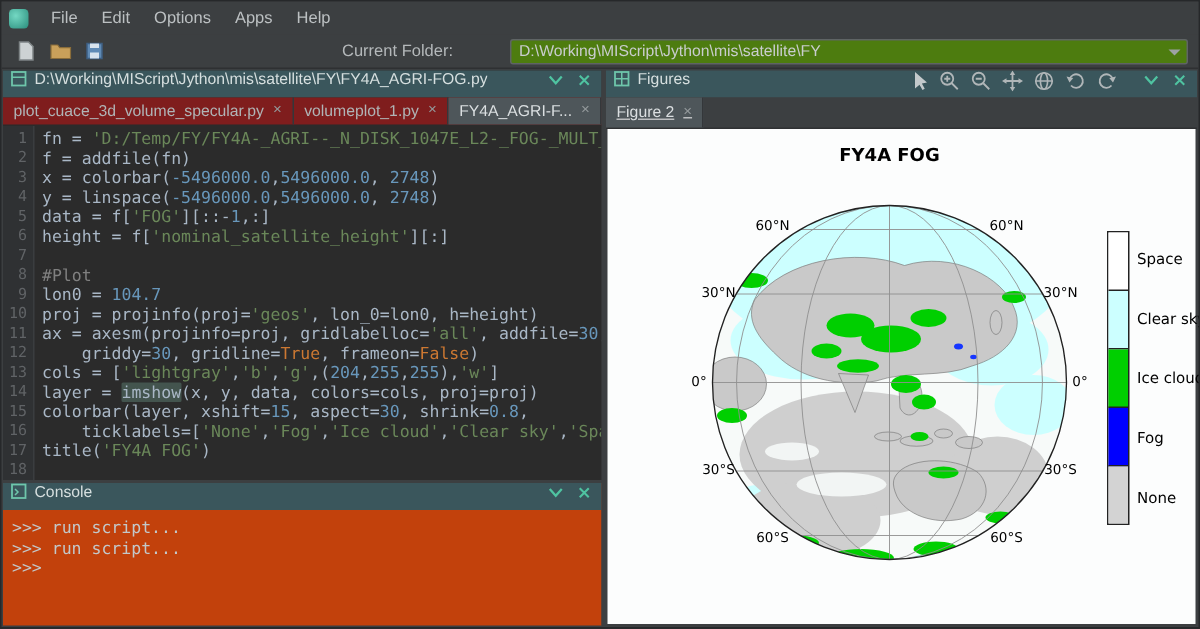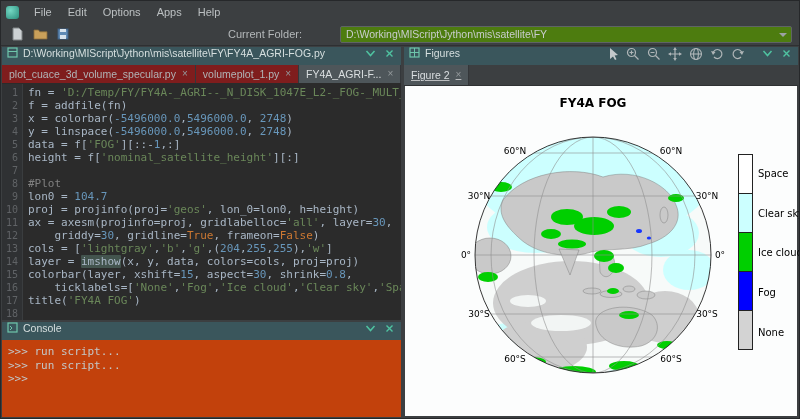--- a/index.html
+++ b/index.html
@@ -181,21 +181,21 @@
               <div class="code-line"><span class="tok-p">fn = </span><span class="tok-s">'D:/Temp/FY/FY4A-_AGRI--_N_DISK_1047E_L2-_FOG-_MULT_NOM_20211115160000_20</span></div>
               <div class="code-line"><span class="tok-p">f = addfile(fn)</span></div>
               <div class="code-line"><span class="tok-p">x = colorbar(</span><span class="tok-n">-5496000.0</span><span class="tok-p">,</span><span class="tok-n">5496000.0</span><span class="tok-p">, </span><span class="tok-n">2748</span><span class="tok-p">)</span></div>
               <div class="code-line"><span class="tok-p">y = linspace(</span><span class="tok-n">-5496000.0</span><span class="tok-p">,</span><span class="tok-n">5496000.0</span><span class="tok-p">, </span><span class="tok-n">2748</span><span class="tok-p">)</span></div>
               <div class="code-line"><span class="tok-p">data = f[</span><span class="tok-s">'FOG'</span><span class="tok-p">][::-</span><span class="tok-n">1</span><span class="tok-p">,:]</span></div>
               <div class="code-line"><span class="tok-p">height = f[</span><span class="tok-s">'nominal_satellite_height'</span><span class="tok-p">][:]</span></div>
               <div class="code-line"><span class="tok-p"> </span></div>
               <div class="code-line"><span class="tok-c">#Plot</span></div>
               <div class="code-line"><span class="tok-p">lon0 = </span><span class="tok-n">104.7</span></div>
               <div class="code-line"><span class="tok-p">proj = projinfo(proj=</span><span class="tok-s">'geos'</span><span class="tok-p">, lon_0=lon0, h=height)</span></div>
-              <div class="code-line"><span class="tok-p">ax = axesm(projinfo=proj, gridlabelloc=</span><span class="tok-s">'all'</span><span class="tok-p">, layer=</span><span class="tok-n">30</span><span class="tok-p">,</span></div>
+              <div class="code-line"><span class="tok-p">ax = axesm(projinfo=proj, gridlabelloc=</span><span class="tok-s">'all'</span><span class="tok-p">, addfile=</span><span class="tok-n">30</span><span class="tok-p">,</span></div>
               <div class="code-line"><span class="tok-p">    griddy=</span><span class="tok-n">30</span><span class="tok-p">, gridline=</span><span class="tok-k">True</span><span class="tok-p">, frameon=</span><span class="tok-k">False</span><span class="tok-p">)</span></div>
               <div class="code-line"><span class="tok-p">cols = [</span><span class="tok-s">'lightgray'</span><span class="tok-p">,</span><span class="tok-s">'b'</span><span class="tok-p">,</span><span class="tok-s">'g'</span><span class="tok-p">,(</span><span class="tok-n">204</span><span class="tok-p">,</span><span class="tok-n">255</span><span class="tok-p">,</span><span class="tok-n">255</span><span class="tok-p">),</span><span class="tok-s">'w'</span><span class="tok-p">]</span></div>
               <div class="code-line"><span class="tok-p">layer = </span><span class="tok-h">imshow</span><span class="tok-p">(x, y, data, colors=cols, proj=proj)</span></div>
               <div class="code-line"><span class="tok-p">colorbar(layer, xshift=</span><span class="tok-n">15</span><span class="tok-p">, aspect=</span><span class="tok-n">30</span><span class="tok-p">, shrink=</span><span class="tok-n">0.8</span><span class="tok-p">,</span></div>
               <div class="code-line"><span class="tok-p">    ticklabels=[</span><span class="tok-s">'None'</span><span class="tok-p">,</span><span class="tok-s">'Fog'</span><span class="tok-p">,</span><span class="tok-s">'Ice cloud'</span><span class="tok-p">,</span><span class="tok-s">'Clear sky'</span><span class="tok-p">,</span><span class="tok-s">'Space'</span></div>
               <div class="code-line"><span class="tok-p">title(</span><span class="tok-s">'FY4A FOG'</span><span class="tok-p">)</span></div>
             </div>
         </div>
       </div>
 

